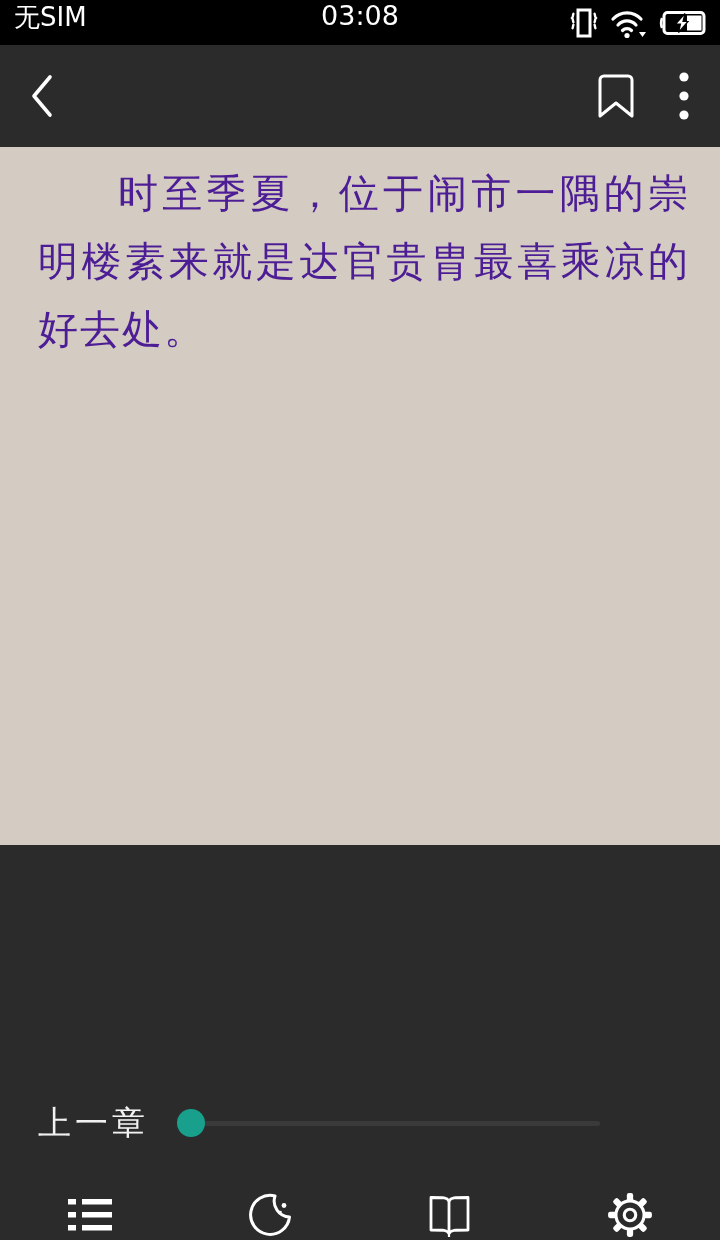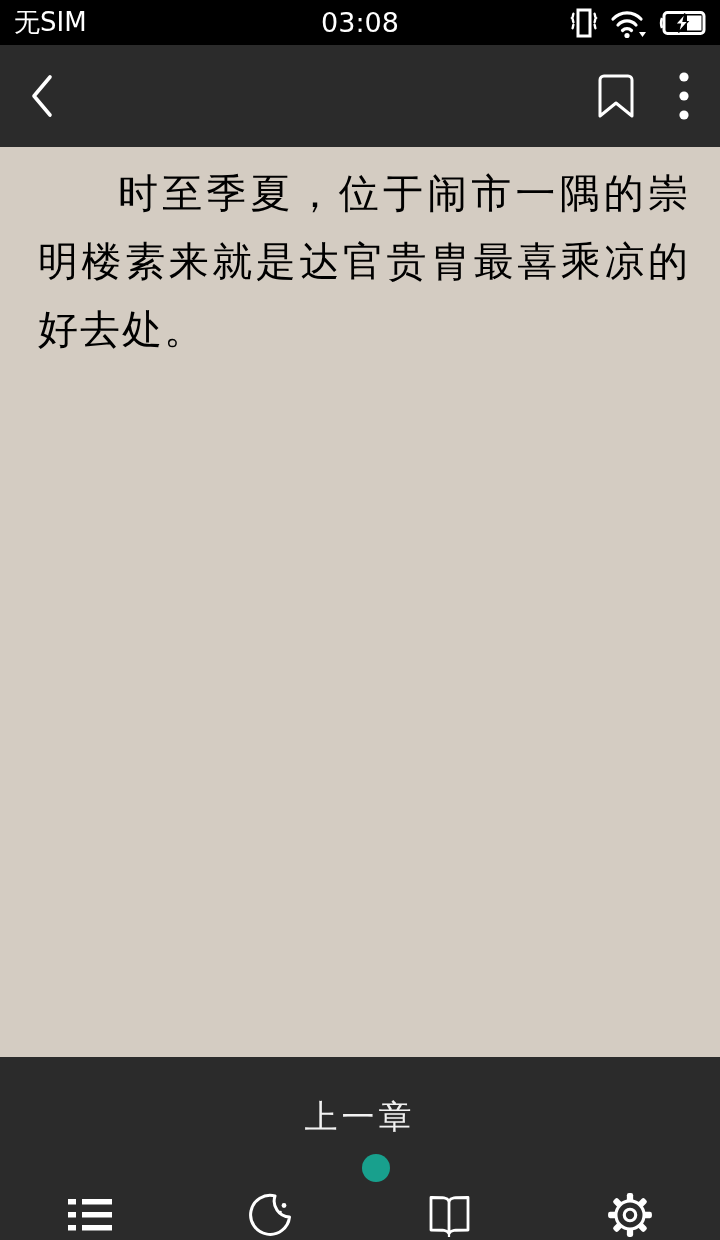--- a/index.html
+++ b/index.html
@@ -2,47 +2,47 @@
 <html><head>
 <meta charset="utf-8">
 <style>
   html,body{margin:0;padding:0;background:#000;}
   .phone{
     position:relative;width:720px;height:1240px;overflow:hidden;
     background:#2b2b2b;font-family:"DejaVu Sans",sans-serif;
   }
   
   .status-bar{
-    height:45px;background:#000;color:#fff;display:flex;align-items:center;
+    height:45px;background:#000;color:#fff;display:flex;
     position:relative;padding:0 14px;box-sizing:border-box;
   }
   .carrier{font-size:26px;letter-spacing:0;}
   .clock{position:absolute;left:0;right:0;text-align:center;font-size:27px;}
   .status-icons{margin-left:auto;display:flex;align-items:center;gap:10px;z-index:2;}
   
   .toolbar{
     height:102px;background:#2b2b2b;display:flex;align-items:center;
     padding:0 22px;box-sizing:border-box;
   }
   .tb-btn{background:none;border:none;padding:8px;cursor:pointer;display:flex;align-items:center;}
   .tb-right{margin-left:auto;display:flex;align-items:center;gap:26px;}
   
   .reader{
-    height:910px;background:#d4ccc2;color:#000000;overflow:hidden;
+    height:698px;background:#d4ccc2;color:#4c1d95;overflow:hidden;
     padding:12px 30px 0 38px;box-sizing:border-box;
   }
   .reader p{
     margin:0 0 7px 0;font-size:40px;line-height:68px;letter-spacing:2px;
     text-indent:2em;text-align:justify;
   }
   
   .footer{position:absolute;left:0;bottom:0;width:720px;height:183px;background:#2b2b2b;}
   .chapter-row{
     position:absolute;top:38px;left:0;right:0;height:56px;
-    display:flex;align-items:center;padding:0 38px;box-sizing:border-box;color:#f2f2f2;flex-direction:column;
+    display:flex;align-items:center;padding:0 38px;box-sizing:border-box;color:#f2f2f2;
   }
   .chap-btn{
     background:none;border:none;color:#f2f2f2;font-size:33px;
     font-family:"DejaVu Sans",sans-serif;letter-spacing:4px;cursor:pointer;padding:0;
   }
   .slider{position:relative;flex:1;height:56px;margin:0 26px;cursor:pointer;}
   .slider-track{
     position:absolute;left:14px;right:56px;top:26px;height:5px;
     background:#3a3a3a;border-radius:3px;
   }

